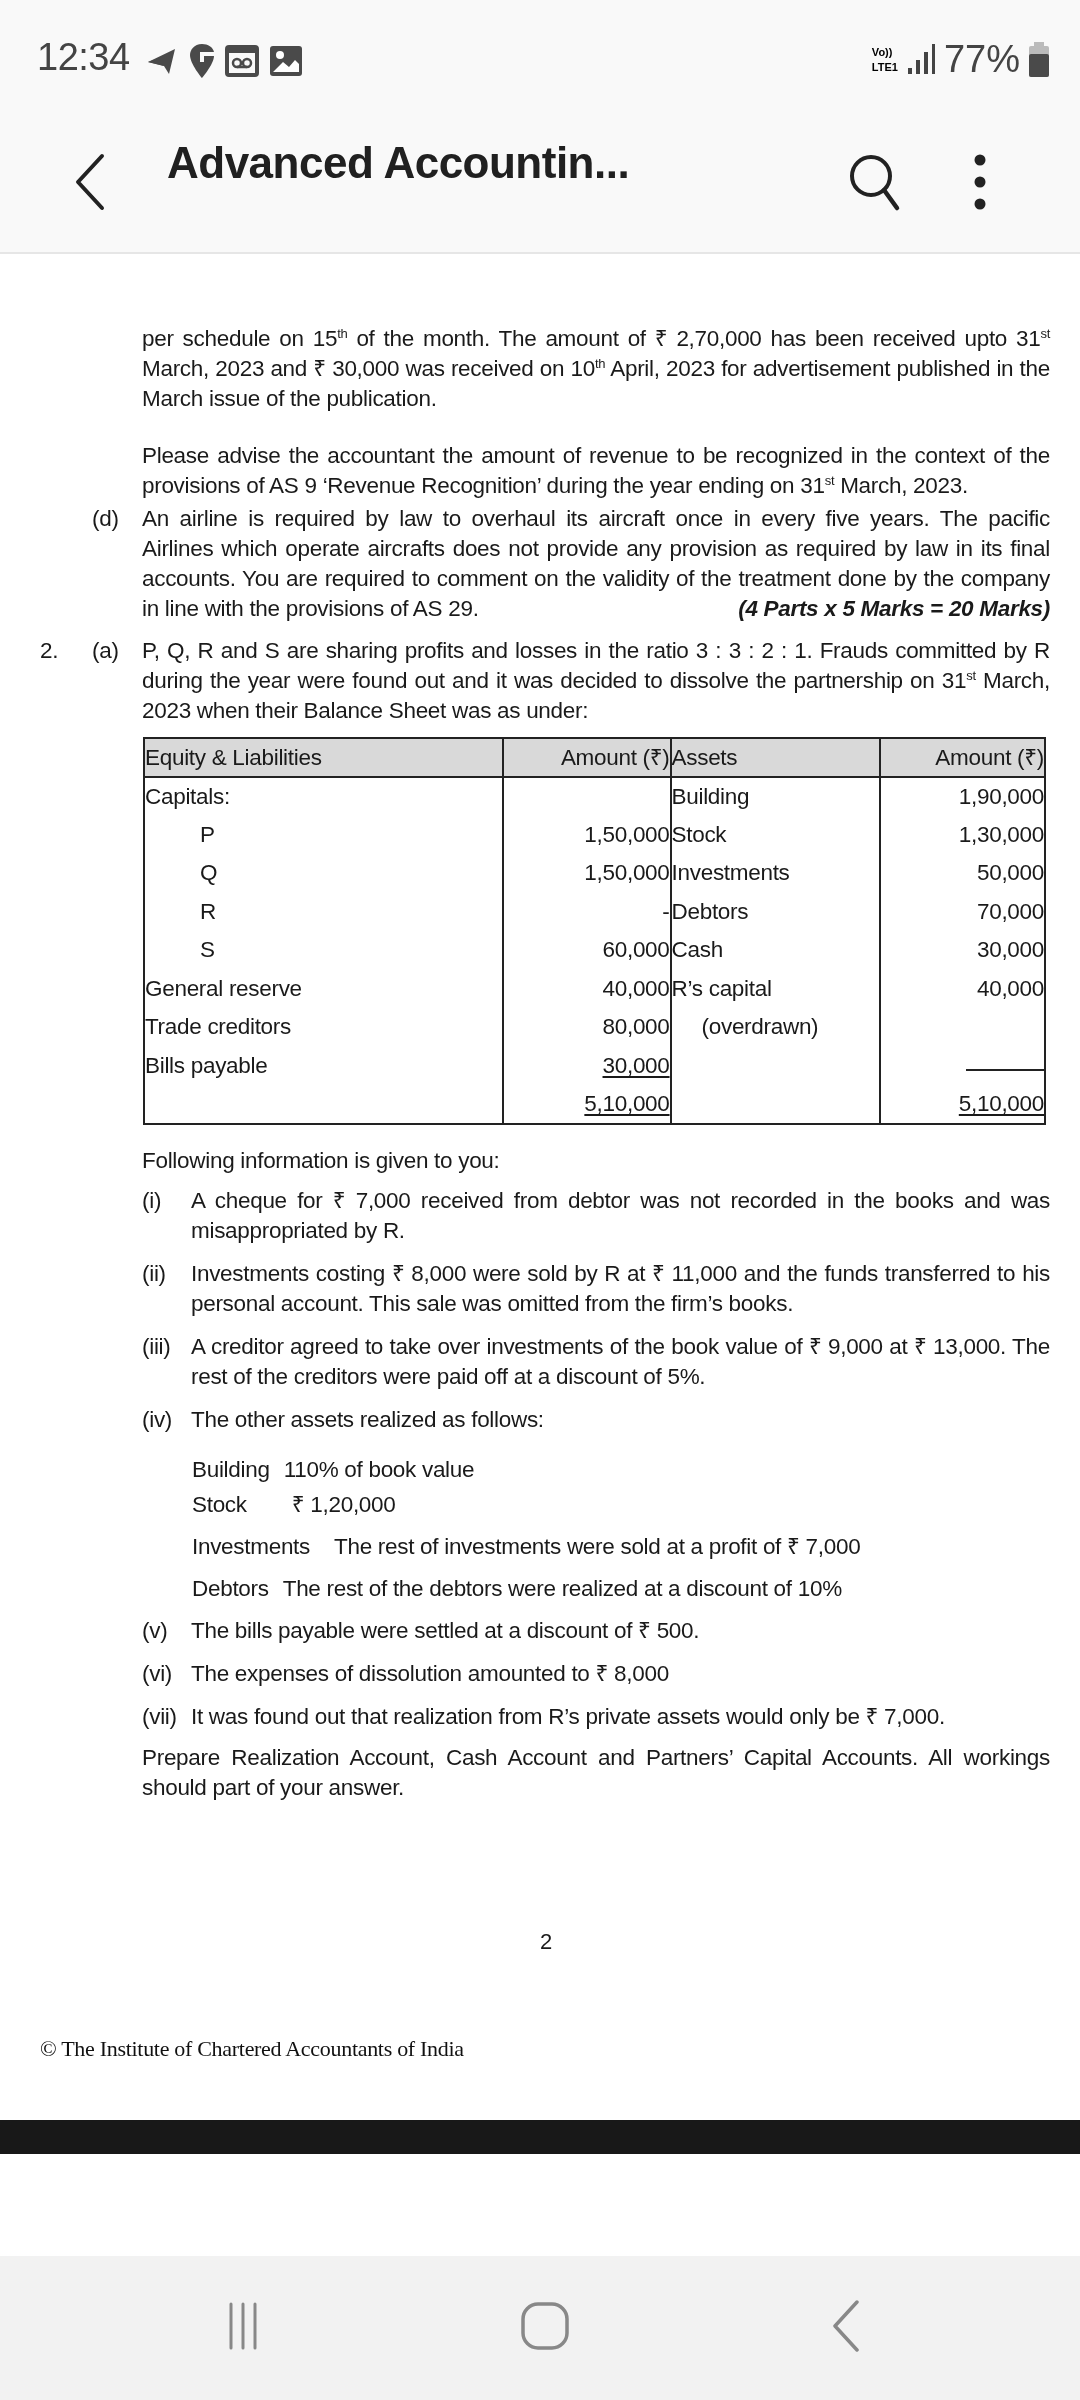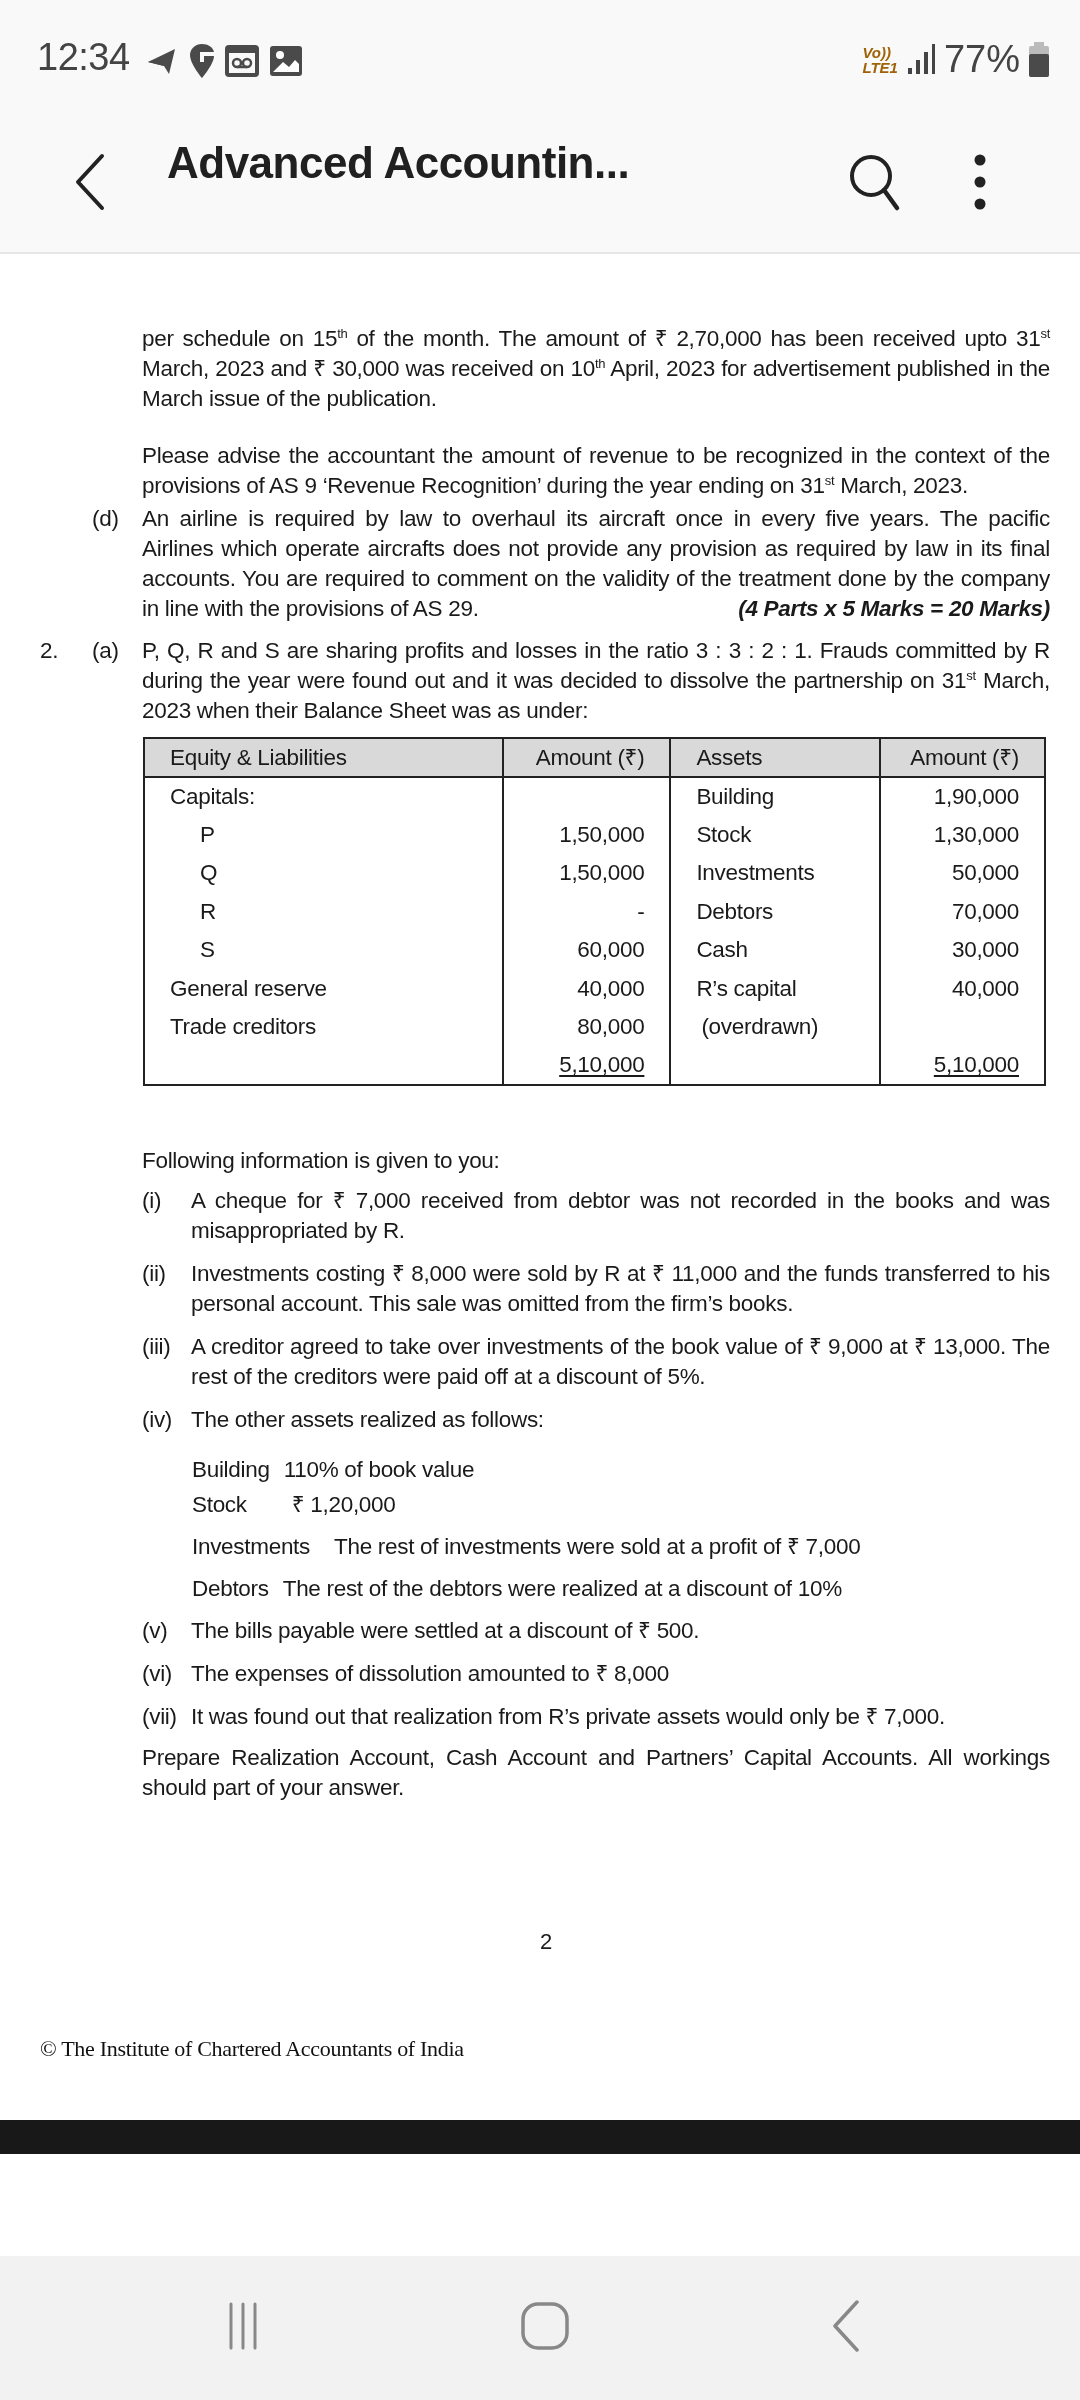--- a/index.html
+++ b/index.html
@@ -5,41 +5,41 @@
   * { box-sizing: border-box; margin: 0; padding: 0; }
   html, body { width: 1080px; height: 2400px; overflow: hidden; background: #ffffff; }
   body { font-family: "Liberation Sans", "DejaVu Sans", sans-serif; color: #1a1a1a; position: relative; }
 
   
   .status-bar { position: absolute; left: 0; top: 0; width: 1080px; height: 120px; background: #f9f9f9; }
   .status-time { position: absolute; left: 37px; top: 36px; font-size: 38px; color: #444; letter-spacing: -0.5px; }
   .status-icons-left { position: absolute; left: 145px; top: 42px; display: flex; gap: 10px; align-items: center; }
   .status-icons-left svg { display: block; }
   .status-right { position: absolute; right: 30px; top: 38px; display: flex; align-items: center; gap: 8px; }
-  .volte { font-size: 15px; line-height: 15px; color: #a16207; font-weight: bold; text-align: left; font-style: italic; }
+  .volte { font-size: 11px; line-height: 15px; color: #000000; font-weight: bold; text-align: left; }
   .battery-pct { font-size: 38px; color: #444; }
 
   
   .app-bar { position: absolute; left: 0; top: 120px; width: 1080px; height: 134px; background: #f9f9f9; border-bottom: 2px solid #e6e6e6; }
   .back-btn { position: absolute; left: 60px; top: 22px; width: 60px; height: 80px; display: flex; align-items: center; justify-content: center; cursor: pointer; }
   .app-title { position: absolute; left: 167px; top: 18px; font-size: 44px; font-weight: bold; color: #202020; letter-spacing: -0.5px; white-space: nowrap; }
   .search-btn { position: absolute; left: 840px; top: 22px; width: 70px; height: 80px; display: flex; align-items: center; justify-content: center; cursor: pointer; }
   .more-btn { position: absolute; left: 955px; top: 22px; width: 50px; height: 80px; display: flex; align-items: center; justify-content: center; cursor: pointer; }
 
   
   .doc { position: absolute; left: 0; top: 256px; width: 884px; height: 1864px; background: #ffffff; }
   .doc-text { font-family: "Liberation Sans", sans-serif; font-size: 22.5px; line-height: 30px; color: #1a1a1a; letter-spacing: -0.3px; }
   .para { position: absolute; left: 142px; width: 908px; text-align: justify; }
   .label-d, .label-2, .label-a { position: absolute; }
   .marks { font-weight: bold; font-style: italic; float: right; }
   sup { font-size: 13px; vertical-align: 8px; line-height: 0; }
 
   
   .bs-table { position: absolute; left: 143px; top: 481px; width: 903px; border-collapse: collapse; font-size: 22.5px; letter-spacing: -0.3px; }
-  .bs-table th, .bs-table td { border-left: 2px solid #222; border-right: 2px solid #222; padding: 0 25px; height: 38.5px; font-weight: normal; vertical-align: middle; }
+  .bs-table th, .bs-table td { border-left: 2px solid #222; border-right: 2px solid #222; padding: 0 0; height: 38.5px; font-weight: normal; vertical-align: middle; }
   .bs-table thead th { background: #d9d9d9; border-top: 2px solid #222; border-bottom: 2px solid #222; height: 39px; }
   .bs-table tbody tr:last-child td { border-bottom: 2px solid #222; }
   .c1 { width: 360px; text-align: left; }
   .c2 { width: 168px; text-align: right; }
   .c3 { width: 210px; text-align: left; }
   .c4 { width: 165px; text-align: right; }
   .indent { padding-left: 55px !important; }
   .indent2 { padding-left: 30px !important; }
   .ul { text-decoration: underline; text-underline-offset: 3px; }
   .rule { display: inline-block; width: 78px; border-bottom: 2px solid #222; height: 1px; vertical-align: 2px; }
@@ -190,20 +190,26 @@
         <td class="c3">R’s capital</td>
         <td class="c4">40,000</td>
       </tr>
       <tr>
         <td class="c1">Trade creditors</td>
         <td class="c2">80,000</td>
         <td class="c3 indent2">(overdrawn)</td>
         <td class="c4"></td>
       </tr>
       <tr>
+        <td class="c1">Bills payable</td>
+        <td class="c2"><span class="ul">30,000</span></td>
+        <td class="c3"></td>
+        <td class="c4"><span class="rule"></span></td>
+      </tr>
+      <tr>
         <td class="c1"></td>
         <td class="c2"><span class="ul">5,10,000</span></td>
         <td class="c3"></td>
         <td class="c4"><span class="ul">5,10,000</span></td>
       </tr>
     </tbody>
   </table>
 
   <p class="para" style="top:890px;">Following information is given to you:</p>
 

